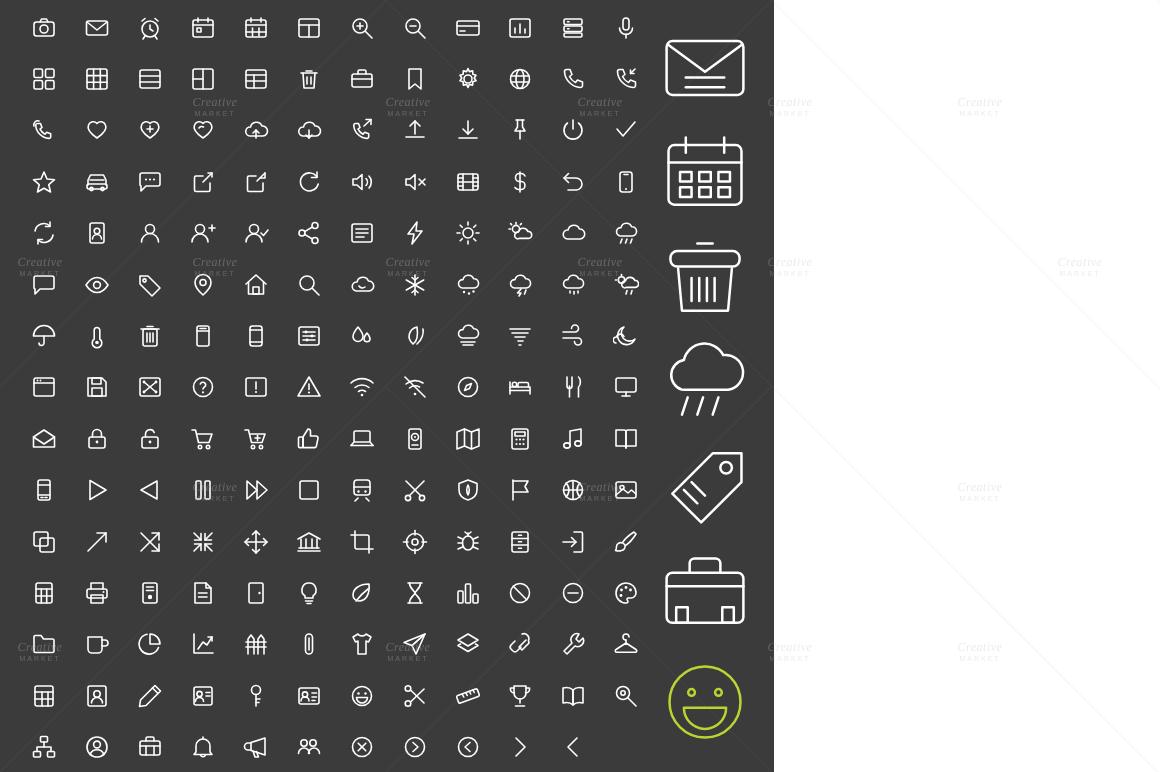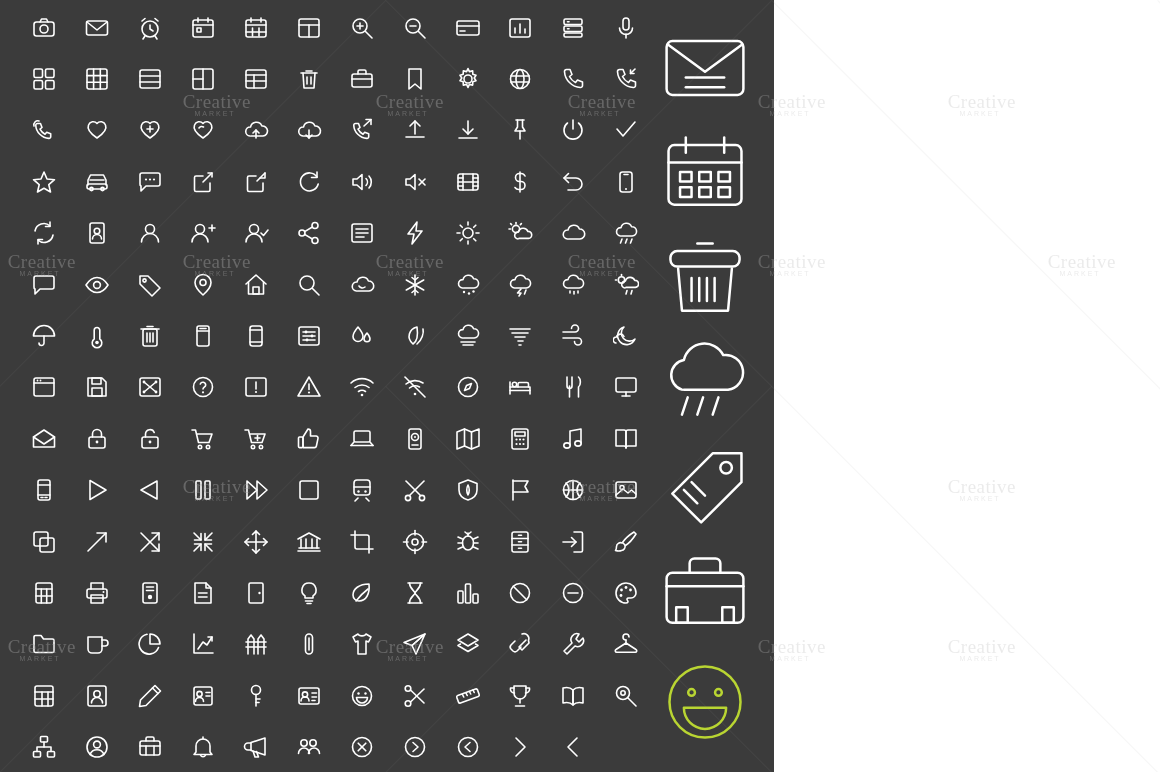--- a/index.html
+++ b/index.html
@@ -49,25 +49,25 @@
   .wm-x:after  { transform: rotate(-45deg); transform-origin: top right; left: auto; right: 0; }
   .wm-text {
     position: absolute;
     text-align: center;
     opacity: 0.30;
     color: #bdbdbd;
     user-select: none;
   }
   .wm-text .wm-main {
     font-family: "Liberation Serif", serif;
-    font-size: 19px;
+    font-size: 12px;
+    font-style: italic;
     letter-spacing: 0.5px;
     line-height: 14px;
     display: block;
-    text-align: right;
   }
   .wm-text .wm-sub {
     font-family: "Liberation Sans", sans-serif;
     font-size: 7px;
     letter-spacing: 2px;
     line-height: 9px;
     display: block;
   }
   .wm-text.on-dark { color: #9e9e9e; opacity: 0.45; }
 

